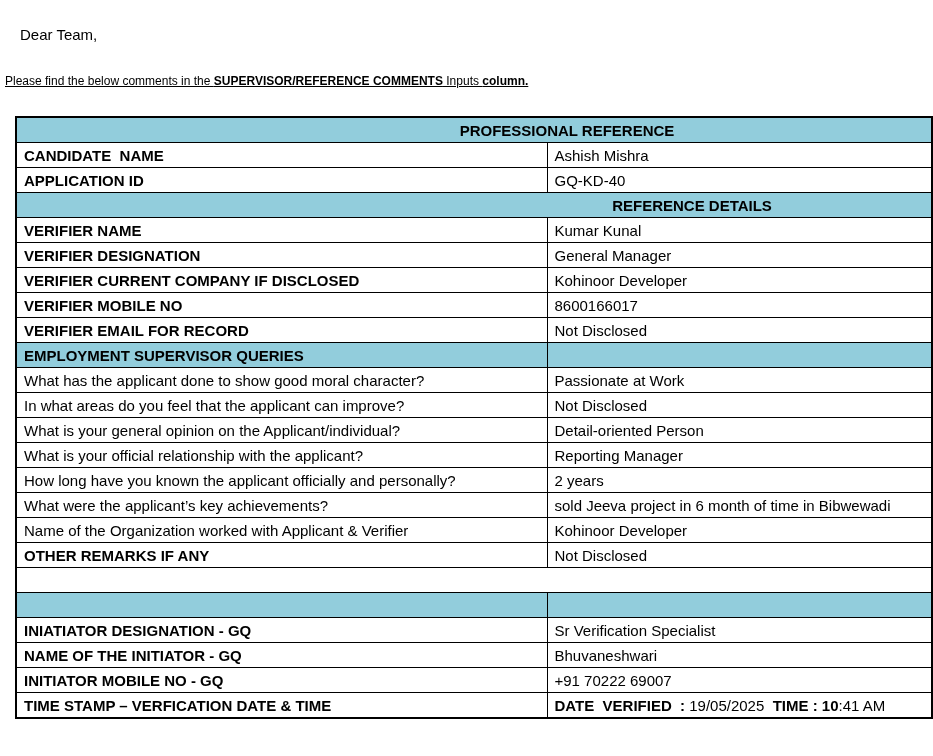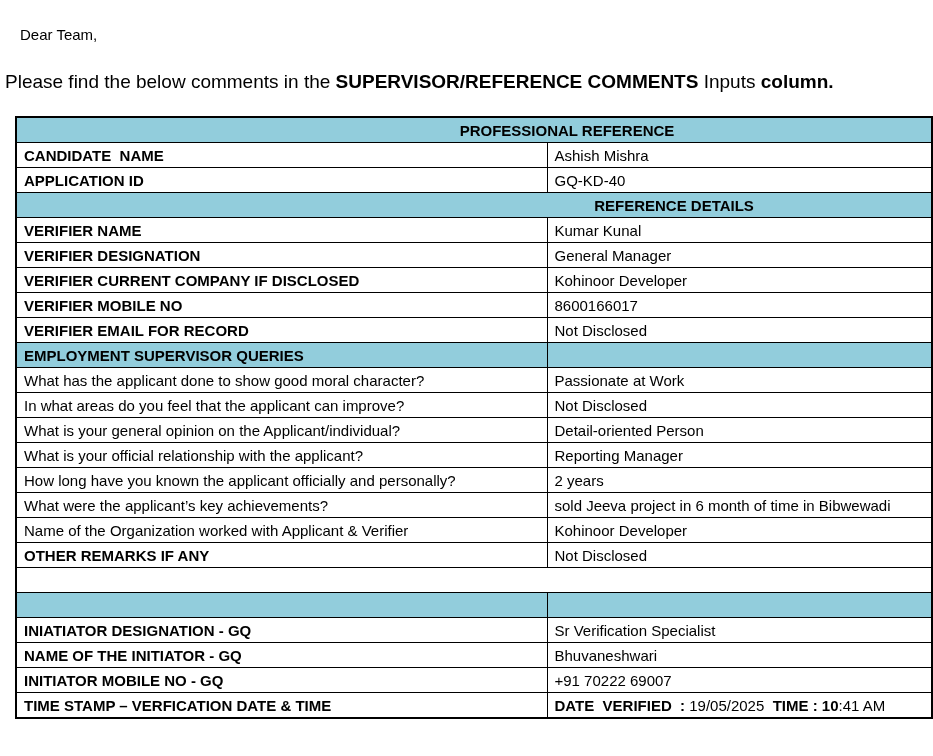--- a/index.html
+++ b/index.html
@@ -11,21 +11,21 @@
   html,body{margin:0;padding:0;}
   body{
     width:933px;height:756px;
     background:var(--page-bg);
     color:var(--text);
     font-family:"Liberation Sans", sans-serif;
     overflow:hidden;
   }
   .page{padding:10px 0 0 5px;}
   .greeting{margin:15px;font-size:15px;line-height:19px;}
-  .intro{margin:28px 0 2px 0;font-size:19px;line-height:19px;}
+  .intro{margin:28px 0 2px 0;font-size:12px;line-height:19px;text-decoration:underline;}
   .b{font-weight:700;}
   table.ref{
     margin:25px 0 0 10px;
     width:916px;
     border-collapse:collapse;
     border:2px solid var(--border);
     table-layout:fixed;
   }
   table.ref td{
     border:1px solid var(--border);
@@ -37,21 +37,21 @@
     white-space:pre-wrap;
     word-wrap:break-word;
     overflow:hidden;
   }
   col.c-label{width:531px;}
   col.c-value{width:385px;}
   td.cyan{background:var(--header-bg);}
   td.section{text-align:center;}
   .section-text{position:relative;display:inline-block;font-weight:700;}
   tr[data-row-id="professional-reference"] .section-text{left:100px;}
-  tr[data-row-id="reference-details"] .section-text{left:207px;}
+  tr[data-row-id="reference-details"] .section-text{left:225px;}
   tr[data-row-id="strong-points"] td{height:27px;}
   tr[data-row-id="work-again"] .label-cell{text-align:justify;}
   tr[data-row-id="achievements"] .value-cell{text-align:justify;}
   td.value-cell{padding-right:9px;}
   td.blank-cell{background:var(--page-bg);}
 </style>
 </head>
 <body>
 
 <div class="page">

